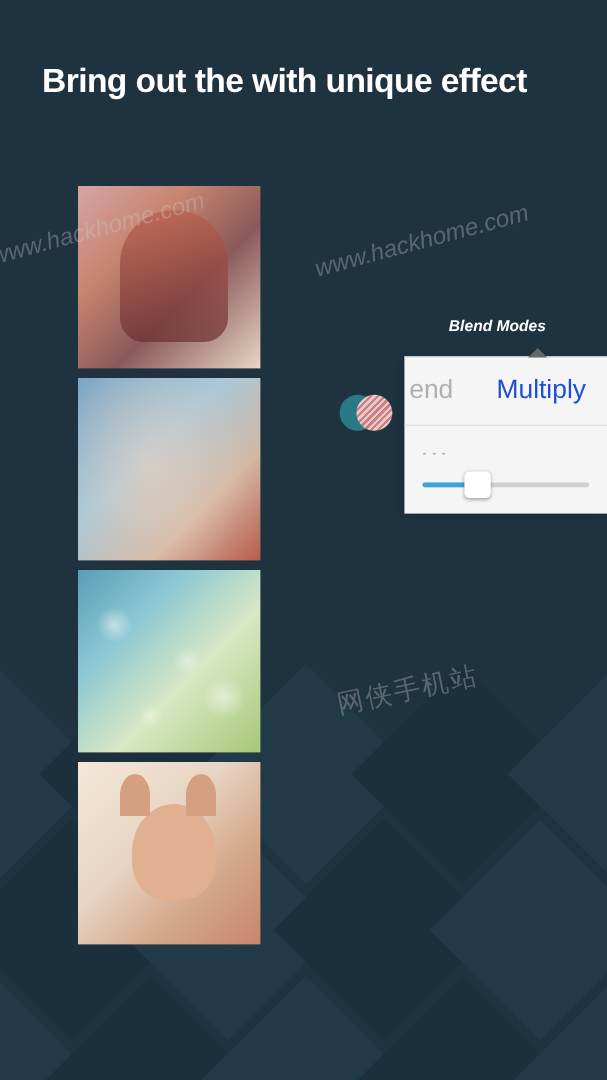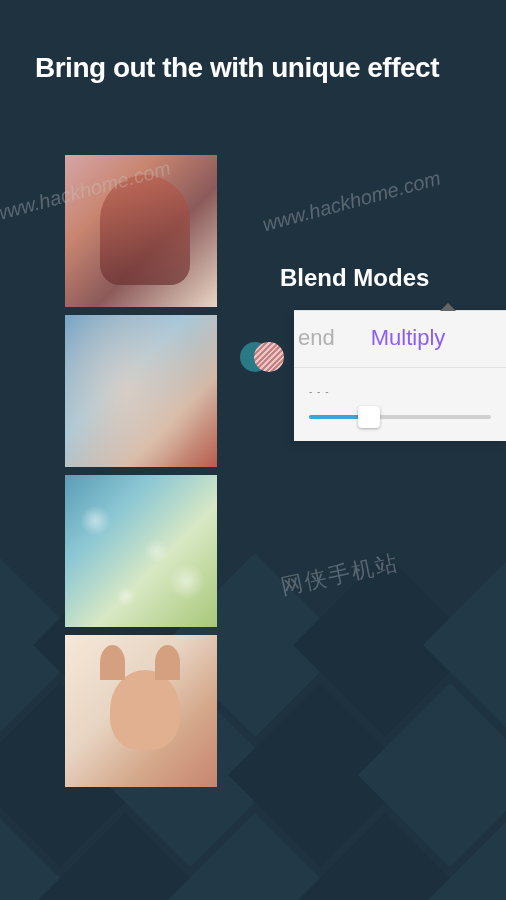--- a/index.html
+++ b/index.html
@@ -148,24 +148,26 @@
     }
     
     .callout {
       position: absolute;
       top: 264px;
       right: 0;
     }
     
     .callout-label {
       color: #ffffff;
-      font-size: 24px;
+      font-size: 13px;
+      font-style: italic;
       font-weight: 700;
       margin-bottom: 18px;
       margin-left: 40px;
+      text-align: center;
     }
     
     .callout-row {
       display: flex;
       align-items: flex-start;
     }
     
     .blend-icon {
       width: 44px;
       height: 30px;
@@ -193,21 +195,21 @@
         -45deg,
         #c88080,
         #c88080 2px,
         #e8c8c8 2px,
         #e8c8c8 4px
       );
       mix-blend-mode: normal;
     }
     
     .panel {
-      width: 212px;
+      width: 169px;
       background: #f5f5f5;
       border-top: 1px solid #ddd;
       position: relative;
       box-shadow: -2px 2px 8px rgba(0,0,0,0.15);
     }
     
     .panel-pointer {
       position: absolute;
       top: -8px;
       right: 50px;
@@ -230,21 +232,21 @@
       font-weight: 300;
       padding: 0 18px;
     }
     
     .tab-partial {
       color: #b0b0b0;
       padding-left: 4px;
     }
     
     .tab-active {
-      color: #8b5cf6;
+      color: #1d4ed8;
     }
     
     .slider-area {
       padding: 18px 15px 22px;
     }
     
     .slider-dots {
       font-size: 10px;
       color: #888;
       margin-bottom: 18px;

